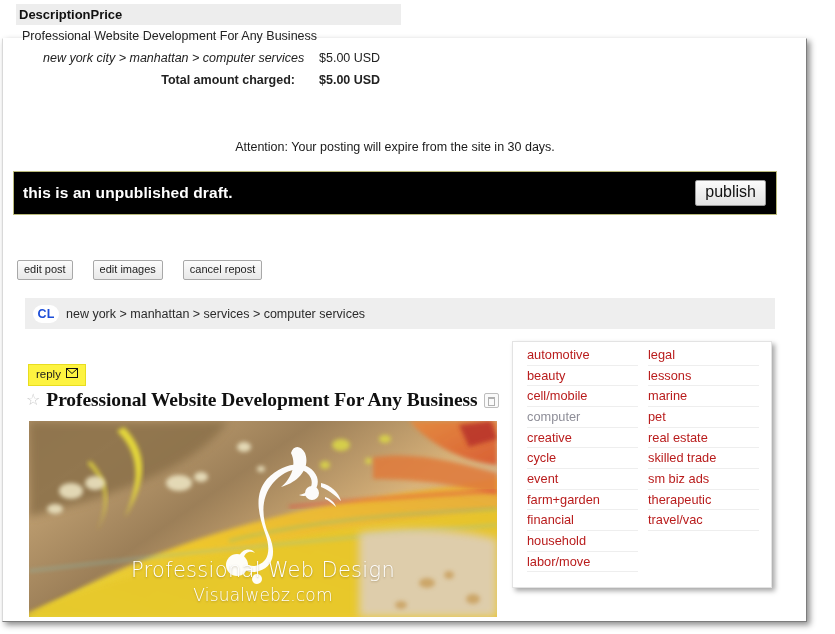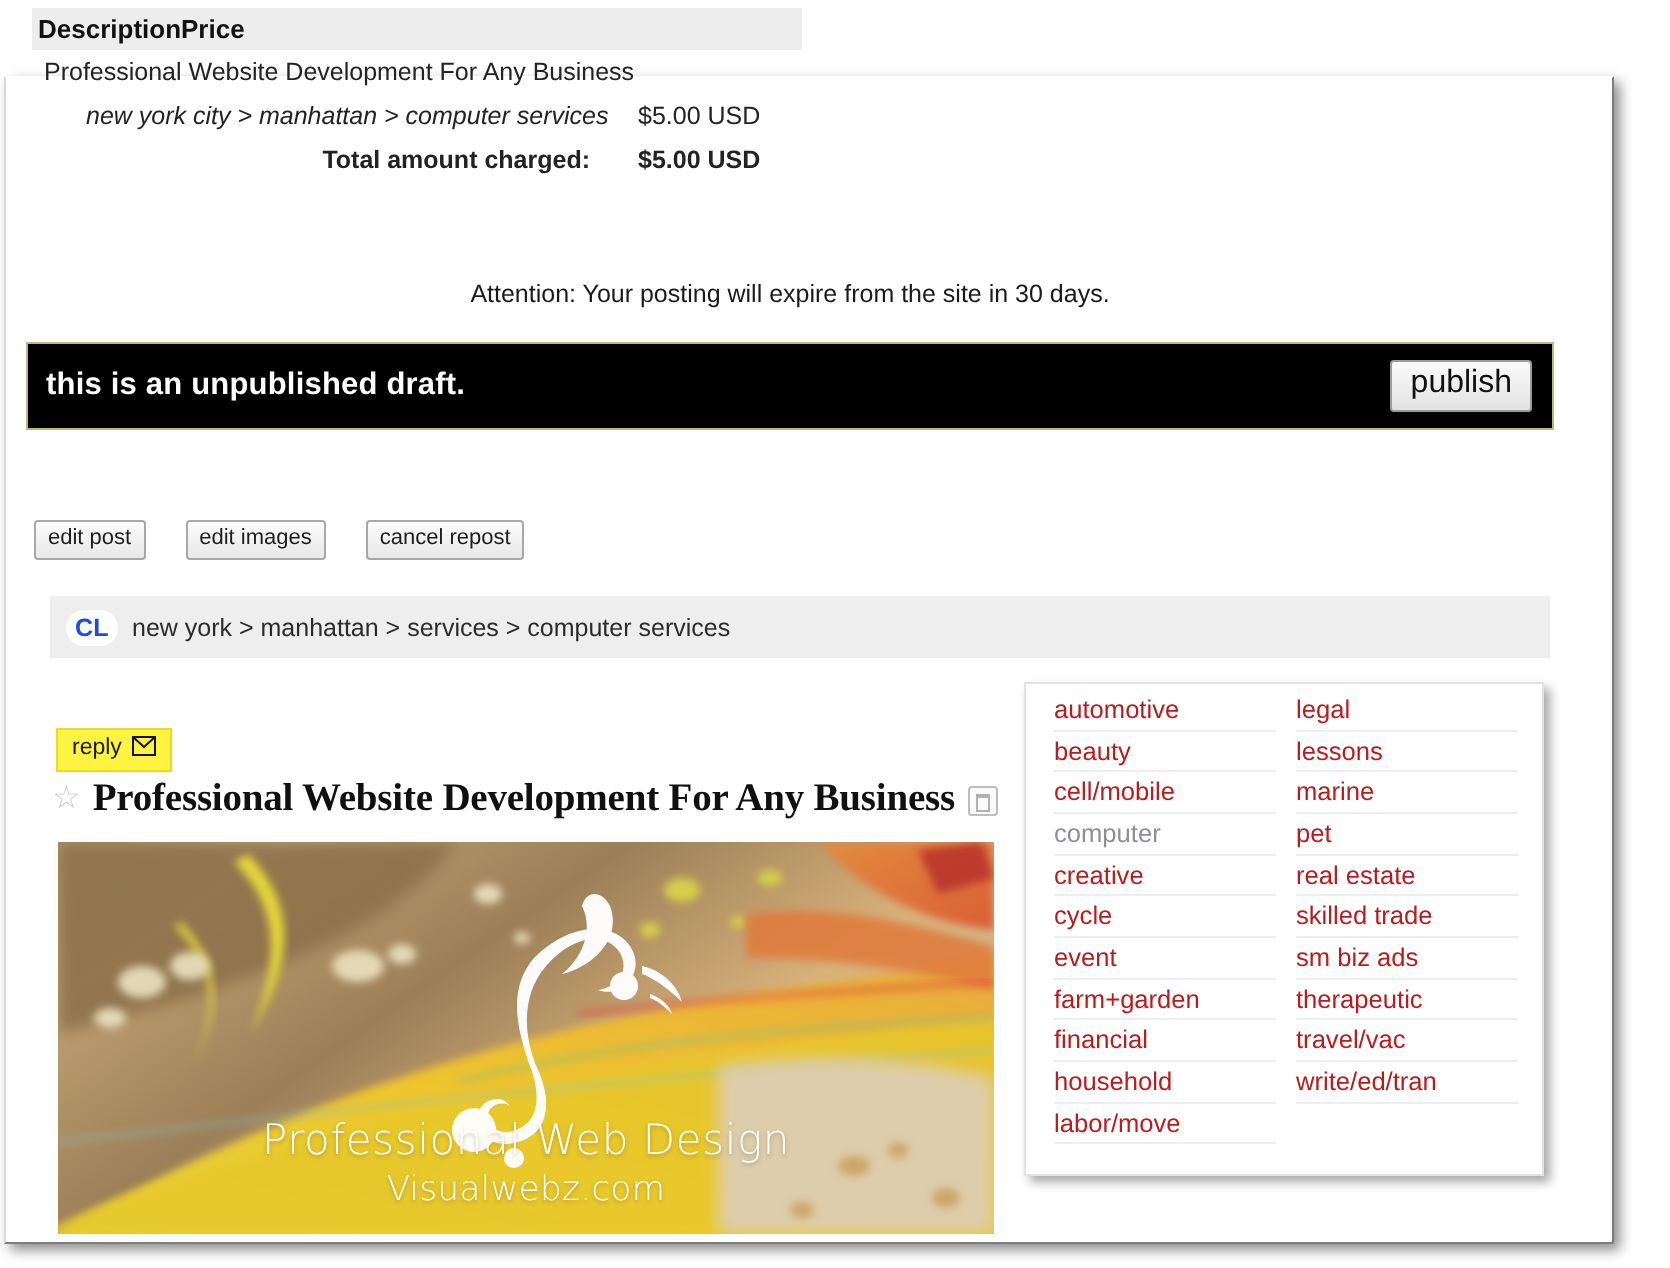--- a/index.html
+++ b/index.html
@@ -452,16 +452,15 @@
     <div class="services-col">
       <a class="service-link">legal</a>
       <a class="service-link">lessons</a>
       <a class="service-link">marine</a>
       <a class="service-link">pet</a>
       <a class="service-link">real estate</a>
       <a class="service-link">skilled trade</a>
       <a class="service-link">sm biz ads</a>
       <a class="service-link">therapeutic</a>
       <a class="service-link">travel/vac</a>
-      <a class="service-link">write/ed/tran</a>
     </div>
   </div>
 </div>
 
 </body></html>

